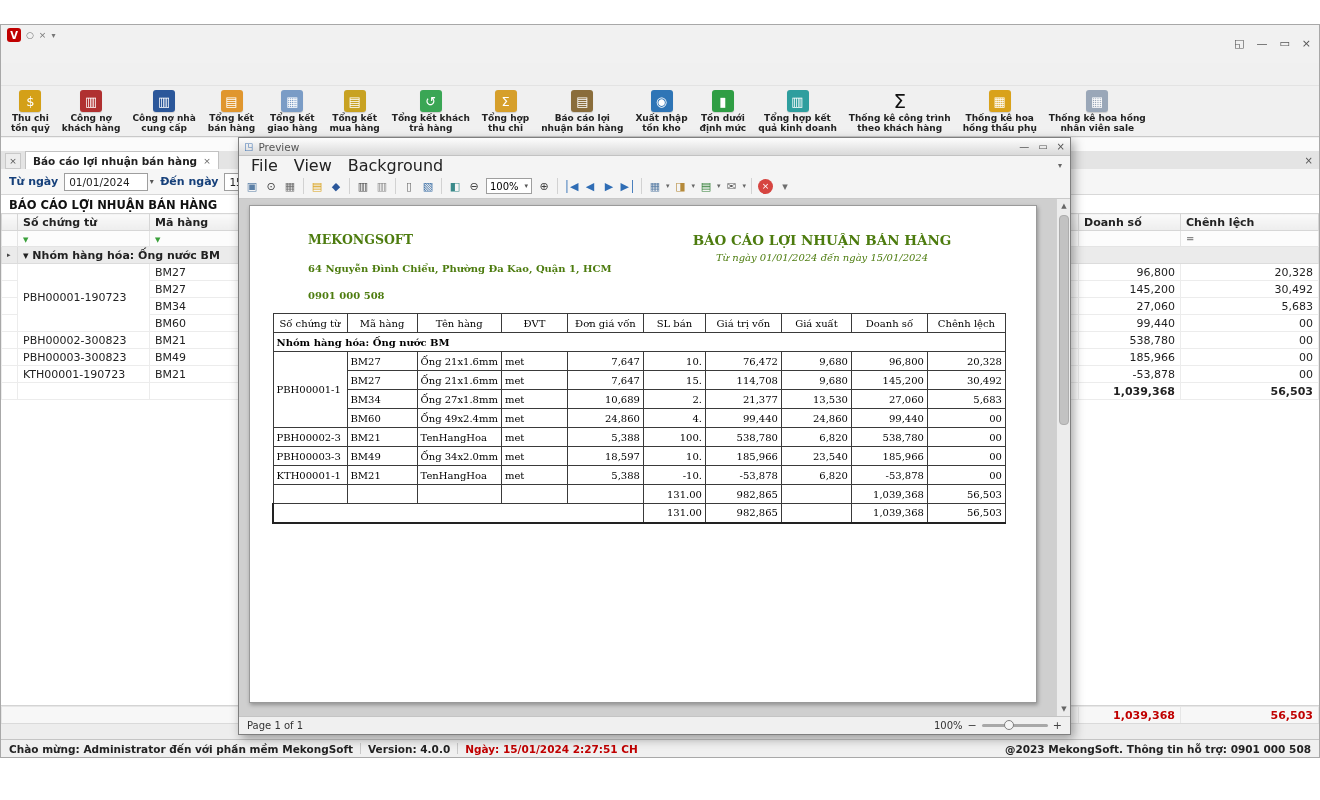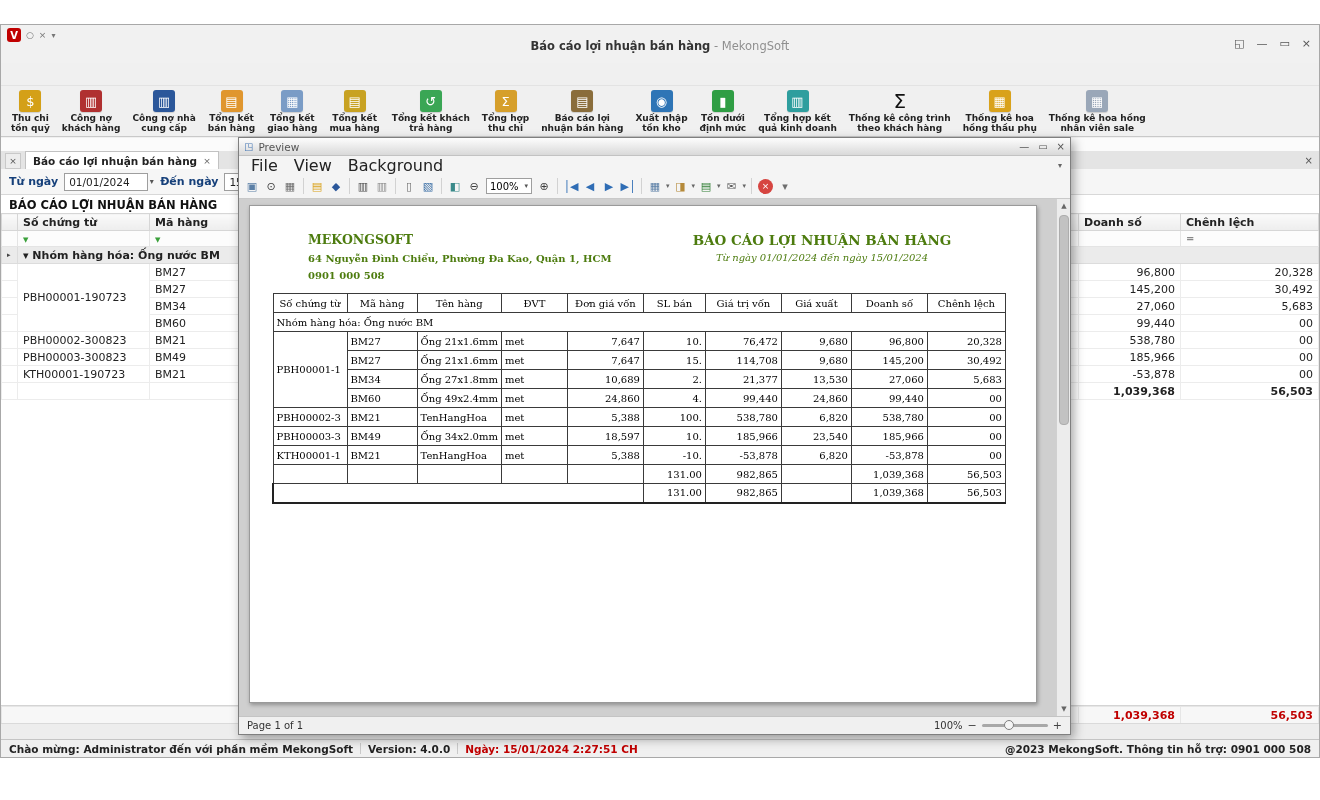--- a/index.html
+++ b/index.html
@@ -141,50 +141,46 @@
   .pv-zoomer { margin-left:auto; display:flex; align-items:center; gap:5px; }
   .zbtn { font-size:11px; color:#444; }
   .ztrack { position:relative; width:66px; height:3px; background:#a8a8a8; border-radius:2px; }
   .zhandle { position:absolute; top:-4px; left:22px; width:10px; height:10px; border-radius:50%;
              background:#f5f5f5; border:1px solid #7f7f7f; }
 
   
   .rp-header { display:flex; padding:26px 30px 0 58px; font-family:"DejaVu Serif", serif; color:#4d7c0f; }
   .rp-company { width:330px; }
   .rp-name { font-size:12.5px; font-weight:bold; }
-  .rp-addr, .rp-phone { font-size:10px; font-weight:bold; margin-top:6px; }
+  .rp-addr, .rp-phone { font-size:10px; font-weight:bold; margin-top:16px; }
   .rp-titleblock { flex:1; text-align:center; }
   .rp-title { font-size:13.5px; font-weight:bold; }
   .rp-subtitle { font-size:10px; font-style:italic; margin-top:4px; }
   table.rp-table { border-collapse:collapse; table-layout:fixed; margin:12px 0 0 22px;
                    font-family:"DejaVu Serif", serif; font-size:10px; color:#000; }
   .rp-table th, .rp-table td { border:1px solid #3a3a3a; height:19px; padding:0 3px;
                                overflow:hidden; white-space:nowrap; }
   .rp-table th { font-weight:normal; text-align:center; font-size:10px; }
-  .rp-group { text-align:left; height:16px; }
+  .rp-group { text-align:left; height:16px;font-weight:bold; }
   .a-l { text-align:left; } .a-r { text-align:right; }
   .rp-grand td { border-bottom:2px solid #222; }
   .rp-grand td:first-child { border-left:2px solid #222; }
 </style>
 </head>
 <body>
 
 <div class="desktop">
   <div class="app">
 
     <div class="titlebar">
       <div class="qat">
         <span class="logo">V</span>
         <span class="qat-ico">○</span>
         <span class="qat-ico">×</span>
         <span class="qat-caret">▾</span>
-      </div>
-      <div class="title-text">
-        <span class="main">Báo cáo lợi nhuận bán hàng</span>
-        <span class="suffix">- MekongSoft</span>
       </div>
       <div class="win-controls">
         <span class="win-btn">◱</span>
         <span class="win-btn">—</span>
         <span class="win-btn">▭</span>
         <span class="win-btn">×</span>
       </div>
     </div>
 
     <div class="main-toolbar">

